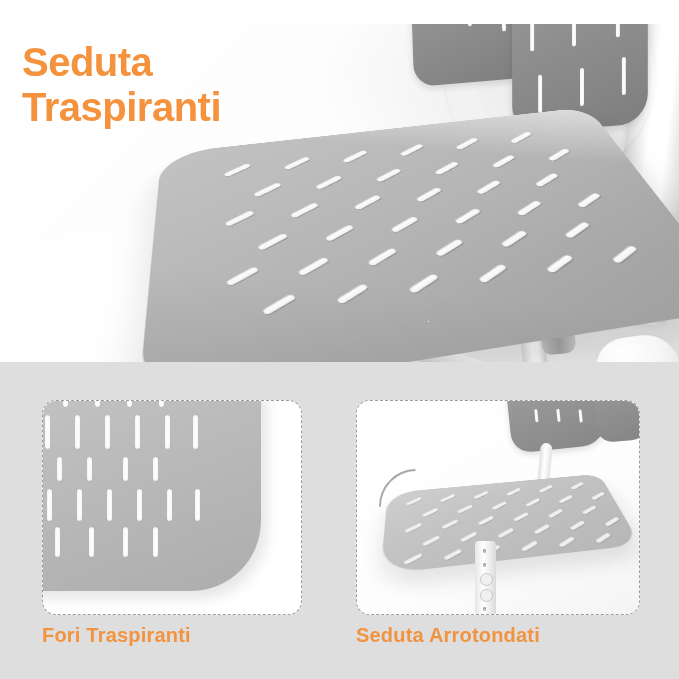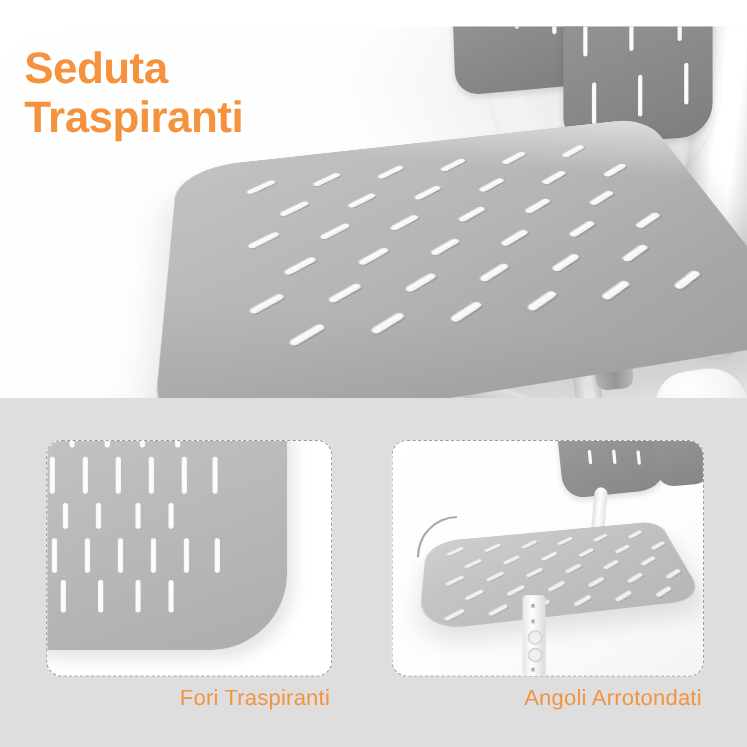--- a/index.html
+++ b/index.html
@@ -355,24 +355,24 @@
     border-radius: 50%;
     transform: rotate(-46deg);
     opacity: 0.75;
   }
 
   
   .caption {
     position: absolute;
     top: 262px;
     font-size: 20px;
-    font-weight: 400;
+    font-weight: 700;
     color: #f29340;
     letter-spacing: 0.2px;
-    text-align: right;
+    text-align: left;
     white-space: nowrap;
   }
   .caption-left  { left: 42px;  width: 258px; }
   .caption-right { left: 356px; width: 282px; }
 
   
   .headline {
     position: absolute;
     left: 22px;
     top: 16px;
@@ -567,15 +567,15 @@
 
         <div class="mini-leg">
           <div class="mini-hole" style="top:8px;  height:4px; width:3px; border-radius:2px;"></div>
           <div class="mini-hole" style="top:22px; height:4px; width:3px; border-radius:2px;"></div>
           <div class="mini-ring" style="top:32px;"></div>
           <div class="mini-ring" style="top:48px;"></div>
           <div class="mini-hole" style="top:66px; height:4px; width:3px; border-radius:2px;"></div>
         </div>
       </div>
     </div>
-    <div class="caption caption-right">Angoli Arrotondati</div>
+    <div class="caption caption-right">Seduta Arrotondati</div>
   </div>
 </div>
 
 </body></html>

